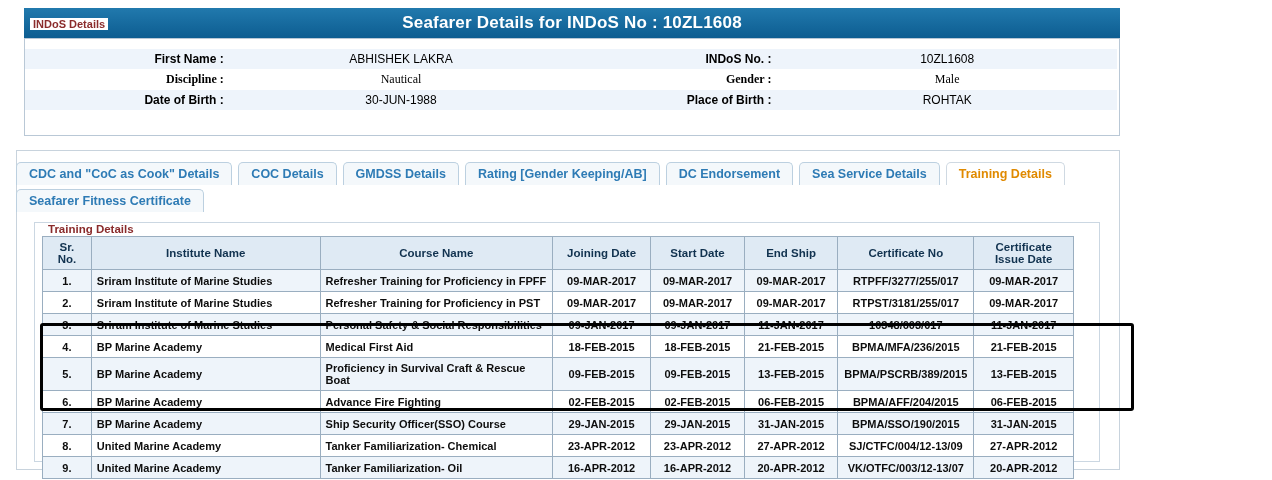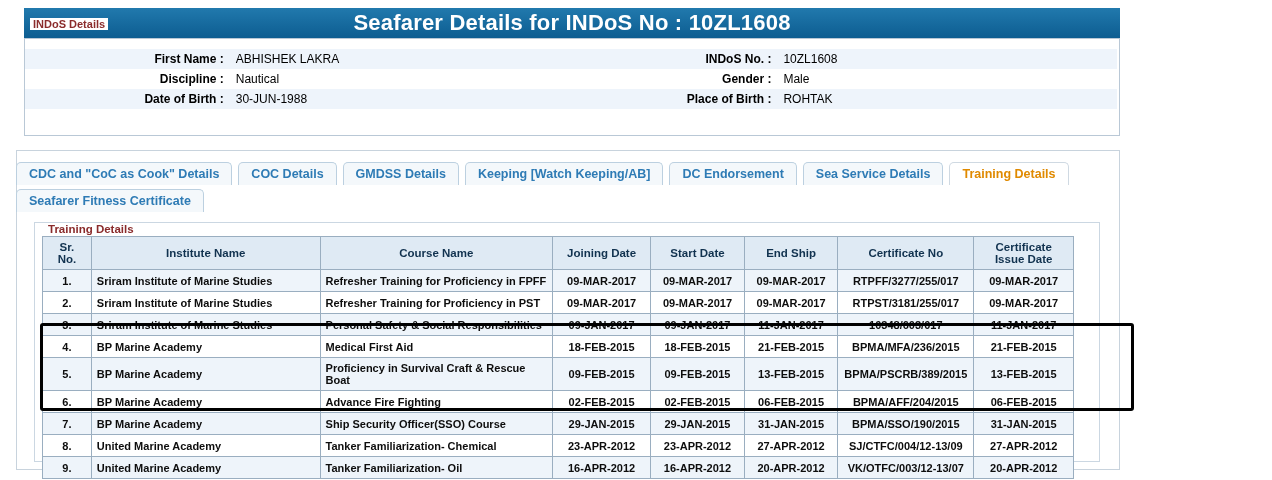--- a/index.html
+++ b/index.html
@@ -18,21 +18,21 @@
   
   .title-bar {
     position: absolute;
     left: 24px;
     top: 8px;
     width: 1096px;
     height: 30px;
     background: #1a6ea5;
     background: linear-gradient(#2179ad, #0d5d91);
     color: #ffffff;
-    font-size: 22px;
+    font-size: 17px;
     font-weight: bold;
     text-align: center;
     line-height: 30px;
     letter-spacing: 0.2px;
   }
   
   .indos-panel {
     position: absolute;
     left: 24px;
     top: 38px;
@@ -54,37 +54,37 @@
   }
   .indos-table {
     position: absolute;
     left: 25px;
     top: 49px;
     width: 1092px;
     border-collapse: collapse;
     font-size: 12px;
   }
   .indos-table tr.odd td { background: #eef4fb; }
-  .indos-table tr.even td { background: #ffffff; }
+  .indos-table tr.even td { background: #ffffff; font-family: Liberation Serif, serif; }
   .indos-table td {
     padding: 3px 6px;
     height: 14px;
     vertical-align: middle;
     color: #000000;
     margin-left: 37px;
   }
   .lbl {
     text-align: right;
     font-weight: bold;
     color: #1b1b1b;
     width: 200px;
     white-space: nowrap;
   }
   .val {
-    text-align: left;
+    text-align: center;
     color: #111111;
     width: 345px;
     white-space: nowrap;
   }
   
   .tabs-panel {
     position: absolute;
     left: 16px;
     top: 150px;
     width: 1102px;
@@ -221,21 +221,21 @@
       </tr>
     </tbody>
   </table>
 
   <div class="tabs-panel"></div>
 
   <div class="tab-row row1">
     <div class="tab">CDC and "CoC as Cook" Details</div>
     <div class="tab">COC Details</div>
     <div class="tab">GMDSS Details</div>
-    <div class="tab">Keeping [Watch Keeping/AB]</div>
+    <div class="tab">Rating [Gender Keeping/AB]</div>
     <div class="tab">DC Endorsement</div>
     <div class="tab">Sea Service Details</div>
     <div class="tab active">Training Details</div>
   </div>
 
   <div class="tab-row row2">
     <div class="tab">Seafarer Fitness Certificate</div>
   </div>
 
   <div class="training-panel"></div>

